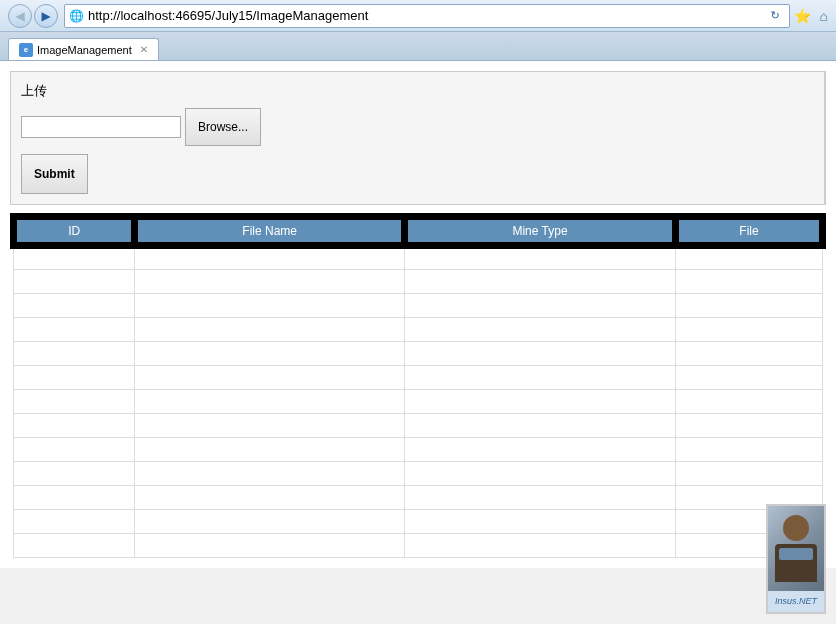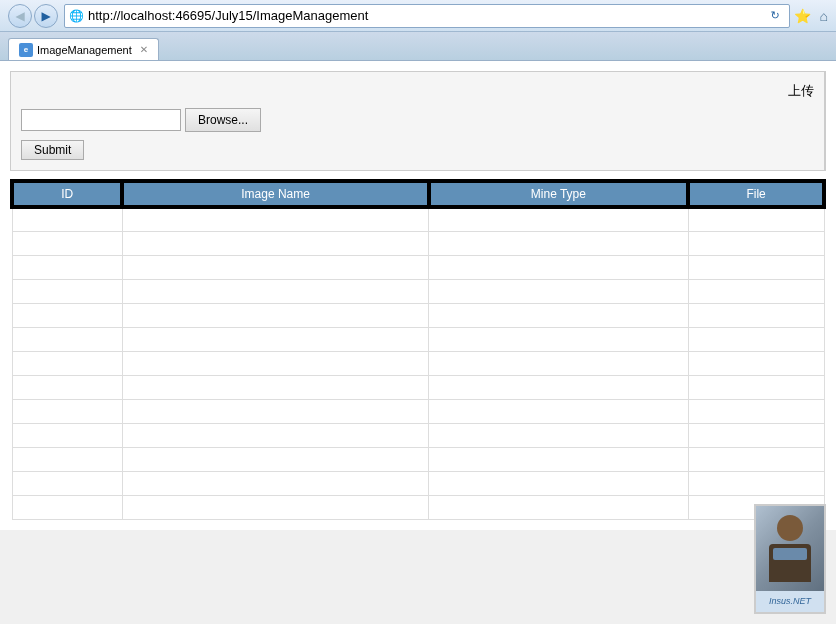--- a/index.html
+++ b/index.html
@@ -135,49 +135,49 @@
       border-right: 1px solid #ccc;
     }
     .upload-right {
       flex: 1;
       padding: 10px;
     }
     .section-label {
       font-size: 13px;
       margin-bottom: 8px;
       color: #000;
-      text-align: right;
     }
     .file-input-row {
       display: flex;
       align-items: center;
       margin-bottom: 8px;
     }
     .file-text-input {
       width: 160px;
       height: 22px;
       border: 1px solid #aaa;
       background: white;
       margin-right: 4px;
     }
     .browse-btn {
       padding: 2px 12px;
-      height: 24px;
+      height: 38px;
       border: 1px solid #aaa;
       background: linear-gradient(to bottom, #f5f5f5, #e0e0e0);
       cursor: pointer;
       font-size: 12px;
     }
     .submit-btn {
       padding: 2px 12px;
-      height: 20px;
+      height: 40px;
       border: 1px solid #aaa;
       background: linear-gradient(to bottom, #f5f5f5, #e0e0e0);
       cursor: pointer;
       font-size: 12px;
+      font-weight: bold;
     }
     .preview-area {
       min-height: 160px;
     }
 
     
     .display-label {
       font-size: 13px;
       margin-bottom: 4px;
       color: #000;
@@ -185,37 +185,37 @@
     .data-table {
       width: 100%;
       border-collapse: collapse;
       border: 1px solid #ccc;
     }
     .data-table th {
       background: #6090b8;
       color: white;
       padding: 4px 8px;
       text-align: center;
-      border: 4px solid #000000;
+      border: 7px solid #000000;
       font-weight: normal;
       font-size: 12px;
     }
     .data-table td {
       padding: 4px 8px;
       border: 1px solid #ddd;
       text-align: center;
       font-size: 12px;
     }
 
     
     .bottom-image {
       position: fixed;
       bottom: 10px;
       right: 10px;
-      width: 72px;
+      width: 60px;
       height: 110px;
       border: 2px solid #ccc;
       background: #ef4444;
       overflow: hidden;
     }
     .bottom-image-content {
       width: 100%;
       height: 80%;
       background: linear-gradient(135deg, #b0c0d0 0%, #8090a0 50%, #607080 100%);
       display: flex;
@@ -282,21 +282,21 @@
       </div>
     </div>
 
   </div>
 
   <div>
     <table class="data-table">
       <thead>
         <tr>
           <th>ID</th>
-          <th>Image Name</th>
+          <th>File Name</th>
           <th>Mine Type</th>
           <th>File</th>
         </tr>
       </thead>
       <tbody>
 
         <tr style="height:24px;">
             <td></td>
             <td></td>
             <td></td>

